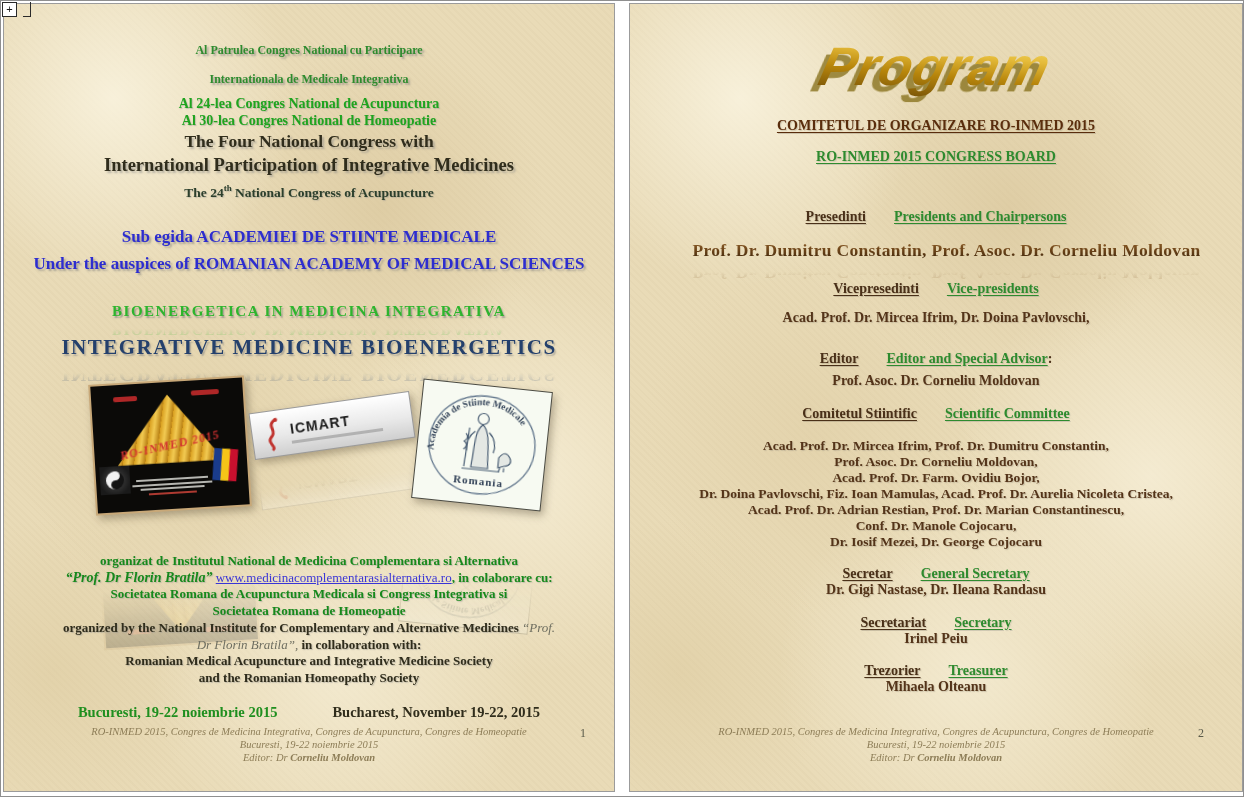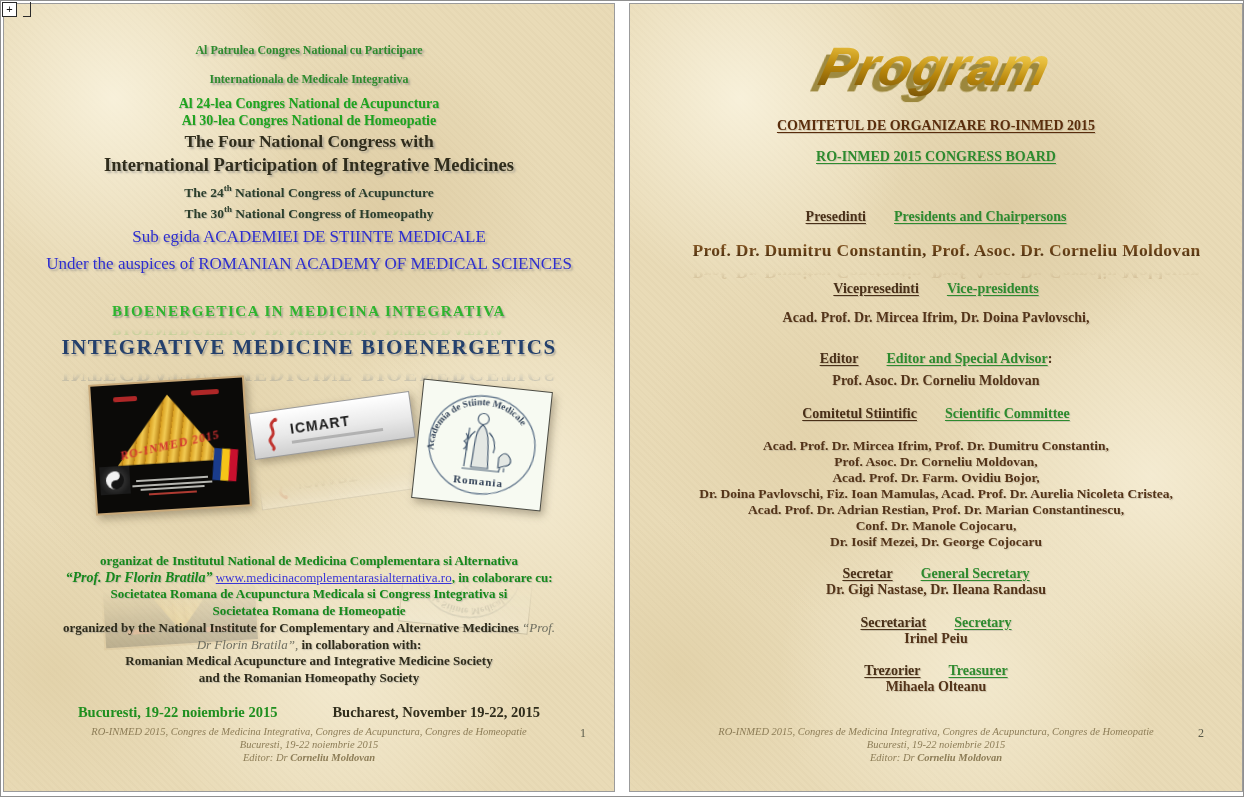--- a/index.html
+++ b/index.html
@@ -19,21 +19,21 @@
   #page-1{left:2px;width:610px;}
   #page-2{left:628px;width:612px;}
 
   .abs{position:absolute;left:0;right:0;text-align:center;}
 
   
   .t-green{color:var(--accent-green,#2e8b2e);font-weight:bold;text-shadow:2px 2px 2px rgba(115,115,115,.55);}
   .t-vgreen{color:var(--vivid-green,#1fa41f);font-weight:bold;text-shadow:1px 1px 1px rgba(130,130,130,.4);text-align:center;}
   .t-dark{color:var(--dark-text,#302d1c);font-weight:bold;text-shadow:2px 2px 2px rgba(130,130,130,.5);}
   .t-dgreen{color:var(--dark-green-text,#2c3f2c);font-weight:bold;text-shadow:1px 1px 1px rgba(140,140,140,.4);}
-  .t-blue{color:var(--accent-blue,#2d2dcf);font-weight:normal;text-shadow:2px 2px 2px rgba(120,120,120,.55);}
+  .t-blue{color:var(--accent-blue,#2d2dcf);font-weight:bold;text-shadow:2px 2px 2px rgba(120,120,120,.55);}
   .bio-ro{color:var(--bright-green,#2db52d);font-weight:bold;letter-spacing:1.5px;text-shadow:1.5px 1.5px 1.5px rgba(120,120,120,.6);}
   .bio-en{color:var(--navy,#24406c);font-weight:bold;letter-spacing:1.5px;text-shadow:1.5px 1.5px 1.5px rgba(130,130,130,.55);}
   .org-green{color:var(--org-green,#17891c);font-weight:bold;text-shadow:1px 1px 1px rgba(145,145,145,.45);}
   .gray-it{color:#6e6e60;font-style:italic;font-weight:normal;}
   .link{color:var(--link-blue,#3a35d6);text-decoration:underline;font-weight:normal;cursor:pointer;}
   .reflect{-webkit-box-reflect:below 1px linear-gradient(rgba(0,0,0,.28), rgba(0,0,0,0) 52%);}
 
   .footer{color:var(--footer-brown,#8d7d57);font-style:italic;font-size:10.5px;line-height:13px;}
   .footer b{font-weight:bold;}
   .pagenum{position:absolute;color:#5a5a4a;font-size:12px;}
@@ -145,21 +145,20 @@
     <div class="abs p1-sub">
       <div class="t-vgreen">Al 24-lea Congres National de Acupunctura</div>
       <div class="t-vgreen">Al 30-lea Congres National de Homeopatie</div>
     </div>
 
     <div class="abs p1-en1 t-dark">The Four National Congress with</div>
     <div class="abs p1-en2 t-dark">International Participation of Integrative Medicines</div>
 
     <div class="abs p1-cong">
       <div class="t-dgreen"><span>The 24</span><sup>th</sup><span> National Congress of Acupuncture</span></div>
-      <div class="t-dgreen"><span>The 30</span><sup>th</sup><span> National Congress of Homeopathy</span></div>
     </div>
 
     <div class="abs p1-blue">
       <div class="t-blue">Sub egida ACADEMIEI  DE STIINTE MEDICALE</div>
       <div class="t-blue">Under the auspices of ROMANIAN ACADEMY OF MEDICAL SCIENCES</div>
     </div>
 
     <div class="abs p1-bio1 bio-ro reflect">BIOENERGETICA IN MEDICINA INTEGRATIVA</div>
     <div class="abs p1-bio2 bio-en reflect">INTEGRATIVE MEDICINE BIOENERGETICS</div>
 

